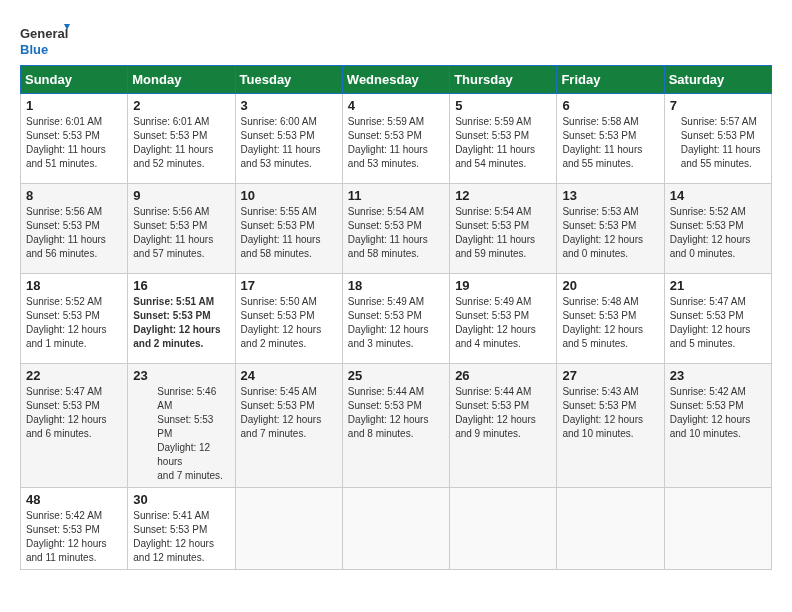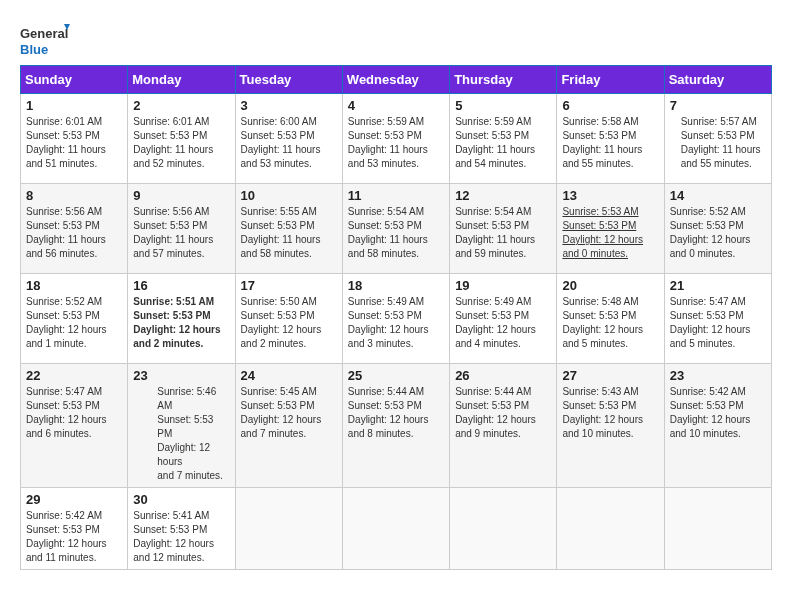--- a/index.html
+++ b/index.html
@@ -33,21 +33,21 @@
       font-size: 16px;
       color: #555;
       margin-top: 2px;
     }
     .calendar {
       width: 100%;
       border-collapse: collapse;
       font-size: 11px;
     }
     .calendar th {
-      background: #6d28d9;
+      background: #15803d;
       color: #fff;
       padding: 6px 4px;
       text-align: left;
       font-size: 13px;
       font-weight: bold;
       border: 1px solid #1a6fbf;
     }
     .calendar td {
       border: 1px solid #ccc;
       vertical-align: top;
@@ -190,21 +190,21 @@
         </td>
         <td>
           <span class="day-num">12</span>
           <div class="day-info" style="white-space: pre-line;">Sunrise: 5:54 AM
 Sunset: 5:53 PM
 Daylight: 11 hours
 and 59 minutes.</div>
         </td>
         <td>
           <span class="day-num">13</span>
-          <div class="day-info" style="white-space: pre-line; text-decoration: underline;">Sunrise: 5:53 AM
+          <div class="day-info" style="white-space: pre-line;">Sunrise: 5:53 AM
 Sunset: 5:53 PM
 Daylight: 12 hours
 and 0 minutes.</div>
         </td>
         <td>
           <span class="day-num">14</span>
           <div class="day-info" style="white-space: pre-line;">Sunrise: 5:52 AM
 Sunset: 5:53 PM
 Daylight: 12 hours
 and 0 minutes.</div>
@@ -307,21 +307,21 @@
         <td>
           <span class="day-num">23</span>
           <div class="day-info" style="white-space: pre-line;">Sunrise: 5:42 AM
 Sunset: 5:53 PM
 Daylight: 12 hours
 and 10 minutes.</div>
         </td>
       </tr>
       <tr class="last-row">
         <td>
-          <span class="day-num">29</span>
+          <span class="day-num">48</span>
           <div class="day-info" style="white-space: pre-line;">Sunrise: 5:42 AM
 Sunset: 5:53 PM
 Daylight: 12 hours
 and 11 minutes.</div>
         </td>
         <td>
           <span class="day-num">30</span>
           <div class="day-info" style="white-space: pre-line;">Sunrise: 5:41 AM
 Sunset: 5:53 PM
 Daylight: 12 hours

